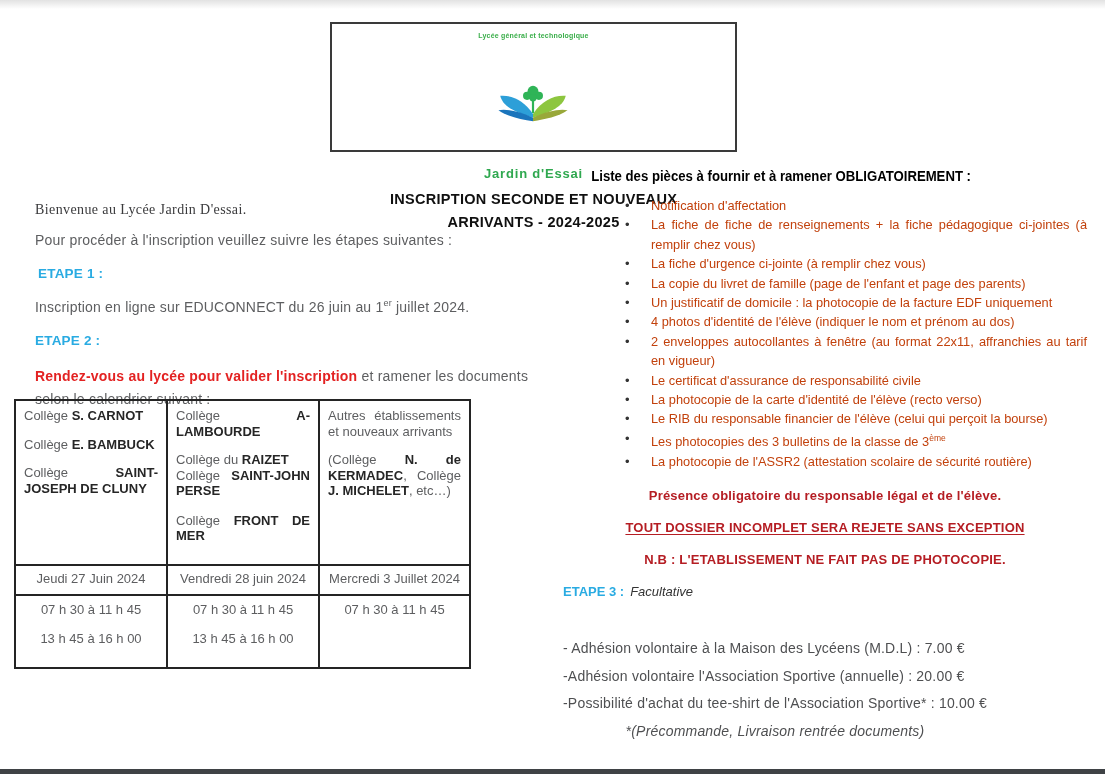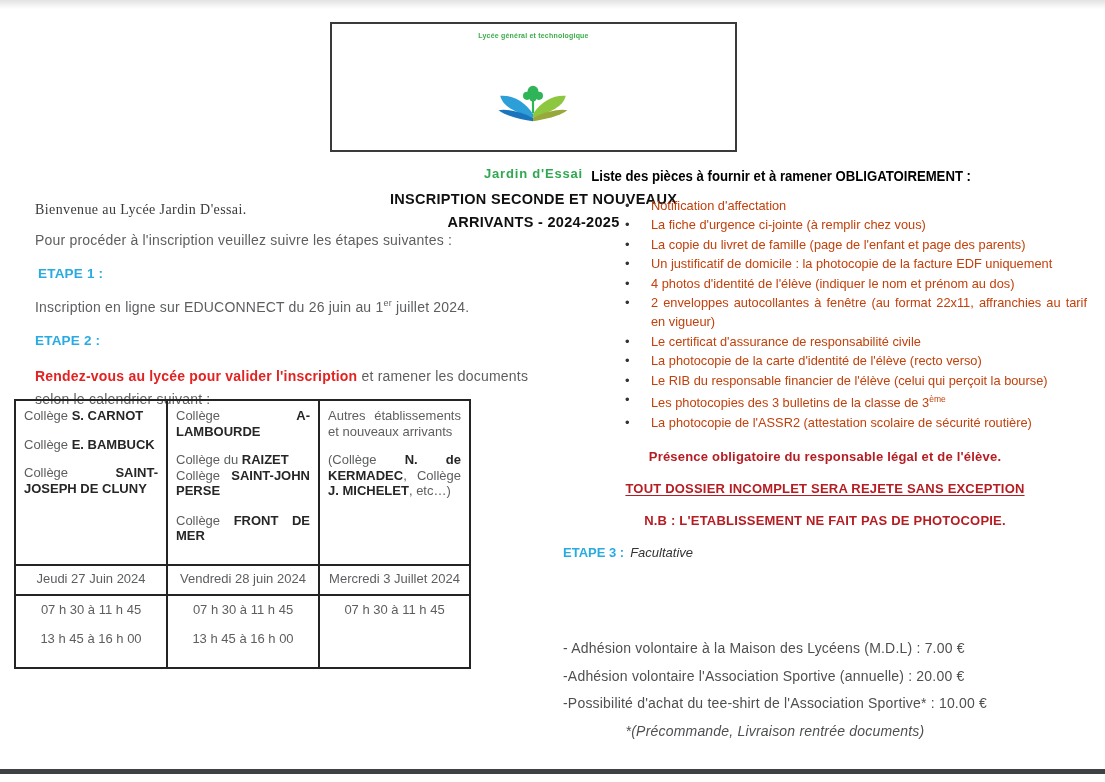--- a/index.html
+++ b/index.html
@@ -200,20 +200,21 @@
           <span class="t-line">07 h 30 à 11 h 45</span>
         </td>
       </tr>
     </tbody>
   </table>
 
   <div class="right-col">
     <div class="list-heading">Liste des pièces à fournir et à ramener OBLIGATOIREMENT :</div>
     <ul class="doc-list">
       <li>Notification d'affectation</li>
+      <li> La fiche de fiche de renseignements + la fiche pédagogique ci-jointes (à remplir chez vous)</li>
       <li>La fiche d'urgence ci-jointe (à remplir chez vous)</li>
       <li>La copie du livret de famille (page de l'enfant et page des parents)</li>
       <li>Un justificatif de domicile : la photocopie de la facture EDF uniquement</li>
       <li>4 photos d'identité de l'élève (indiquer le nom et prénom au dos)</li>
       <li>2 enveloppes autocollantes à fenêtre (au format 22x11, affranchies au tarif en vigueur)</li>
       <li>Le certificat d'assurance de responsabilité civile</li>
       <li>La photocopie de la carte d'identité de l'élève (recto verso)</li>
       <li>Le RIB du responsable financier de l'élève (celui qui perçoit la bourse)</li>
       <li><span>Les photocopies des 3 bulletins de la classe de 3</span><sup>ème</sup></li>
       <li>La photocopie de l'ASSR2 (attestation scolaire de sécurité routière)</li>

